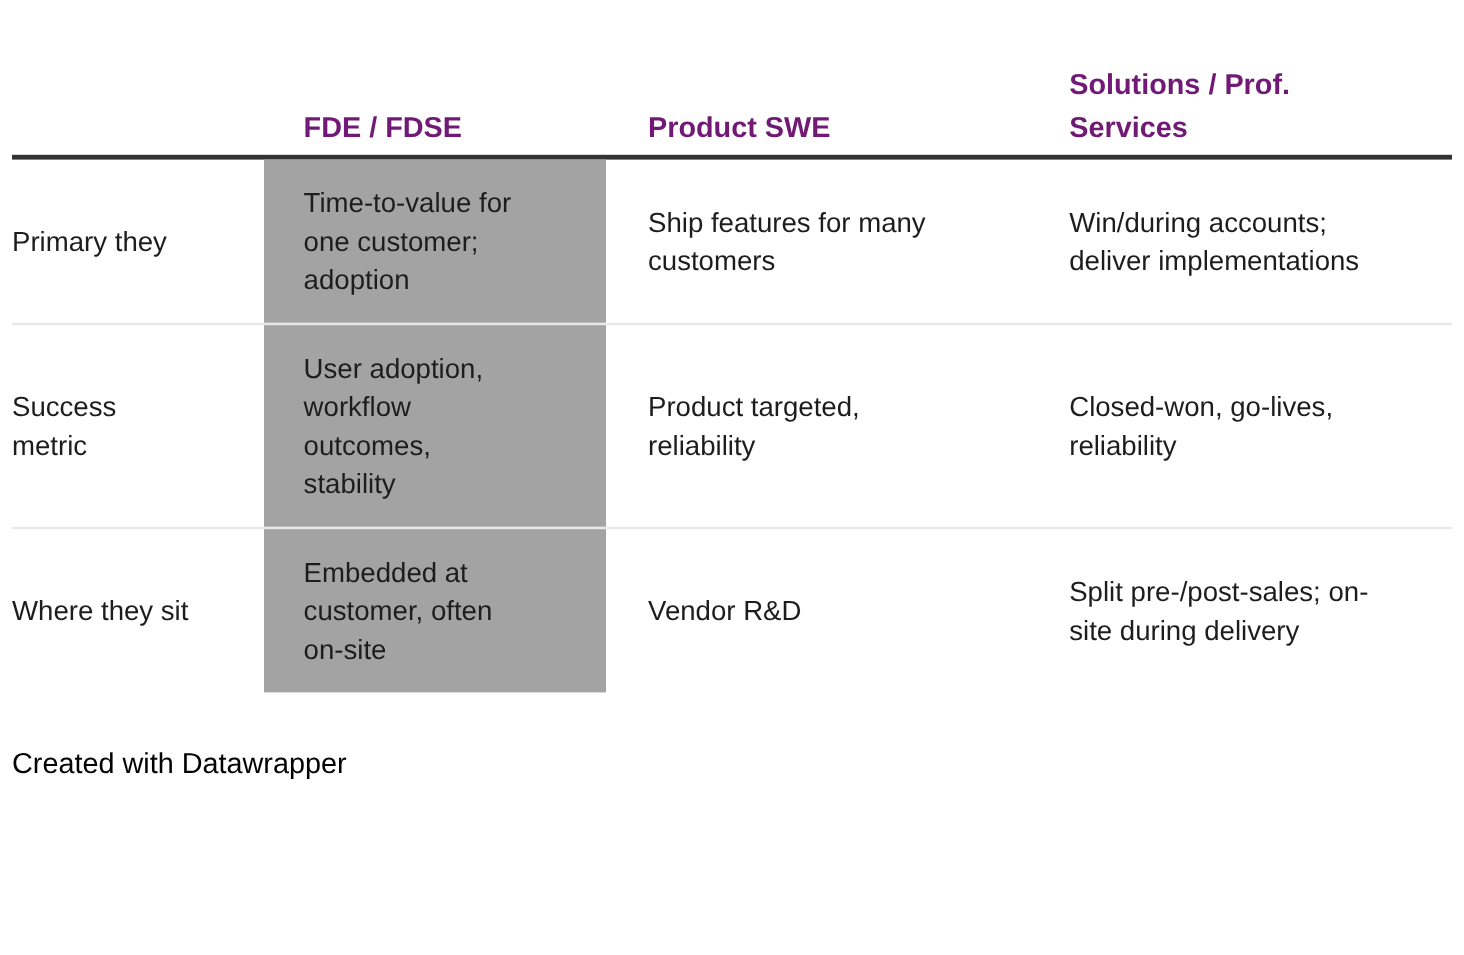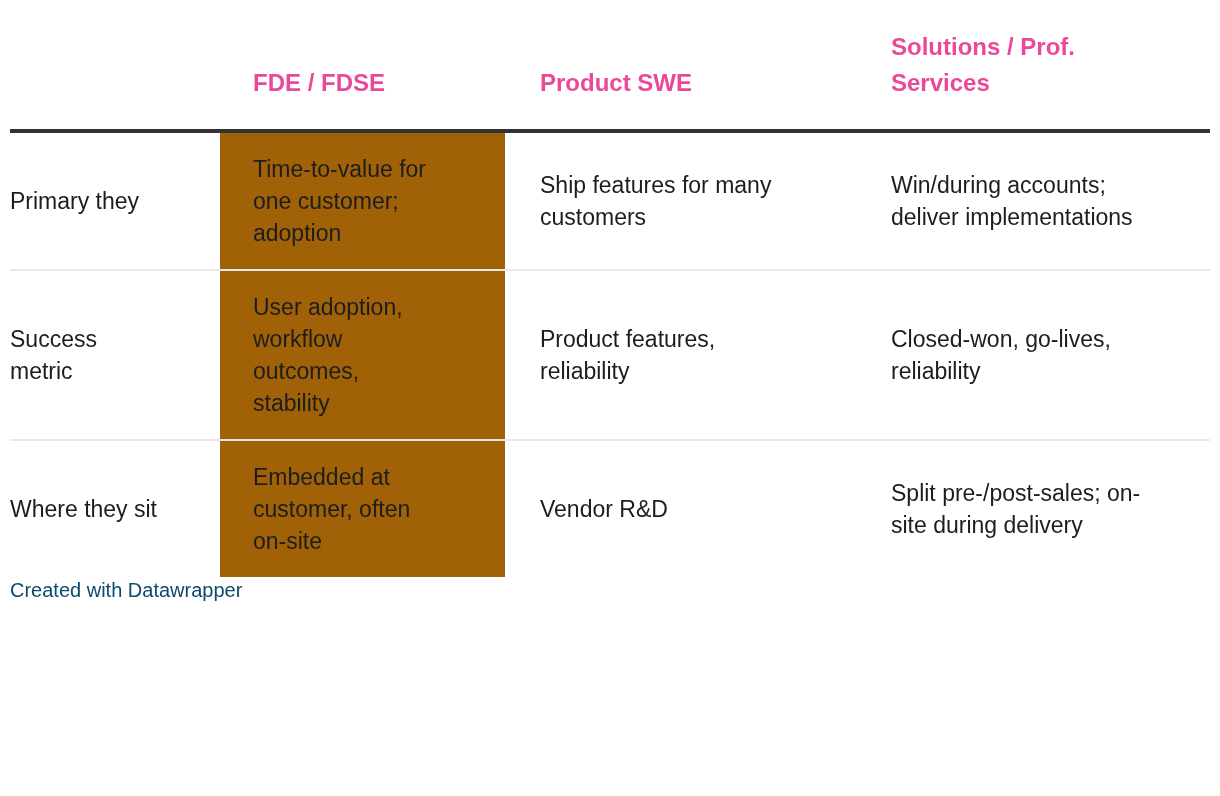--- a/index.html
+++ b/index.html
@@ -22,48 +22,49 @@
   col.c1 { width: 285px; }
   col.c2 { width: 350px; }
   col.c3 { width: 355px; }
   thead th {
     height: 133px;
     vertical-align: bottom;
     text-align: left;
     font-weight: bold;
     font-size: 24px;
     line-height: 36px;
-    color: #ec4899;
-    padding: 0 10px 28px 0;
+    color: #701a75;
+    padding: 0 10px 4px 0;
     border-bottom: 4px solid #333333;
     white-space: pre-line;
   }
   thead th.h1 { padding-left: 33px; }
   thead th.h2 { padding-left: 35px; }
   thead th.h3 { padding-left: 36px; }
   tbody td {
     vertical-align: middle;
     font-size: 23px;
     line-height: 32px;
     padding: 20px 10px 20px 0;
     white-space: pre-line;
     color: #1d1d1d;
   }
-  tbody td.d1 { background: #a16207; padding-left: 33px; }
+  tbody td.d1 { background: #a3a3a3; padding-left: 33px; }
   tbody td.d2 { padding-left: 35px; margin-left: 13px; }
   tbody td.d3 { padding-left: 36px; }
   tbody tr + tr td { border-top: 2px solid #e8e8e8; }
   tr.r1 { height: 135px; }
   tr.r2 { height: 138px; }
   tr.r3 { height: 170px; }
   tr.r4 { height: 138px; }
   .footer {
-    font-size: 20px;
+    margin-top: 46px;
+    font-size: 24px;
     line-height: 27px;
-    color: #0c4a6e;
+    color: #000000;
   }
 </style>
 </head>
 <body>
 
 <div class="wrap">
   <table class="cmp">
     <colgroup>
       <col class="c0">
         <col class="c1">
@@ -90,21 +91,21 @@
         <td class="d3">Win/during accounts;
 deliver implementations</td>
       </tr>
       <tr class="r3">
         <td class="d0">Success
 metric</td>
         <td class="d1">User adoption,
 workflow
 outcomes,
 stability</td>
-        <td class="d2">Product features,
+        <td class="d2">Product targeted,
 reliability</td>
         <td class="d3">Closed-won, go-lives,
 reliability</td>
       </tr>
       <tr class="r4">
         <td class="d0">Where they sit</td>
         <td class="d1">Embedded at
 customer, often
 on-site</td>
         <td class="d2">Vendor R&amp;D</td>

